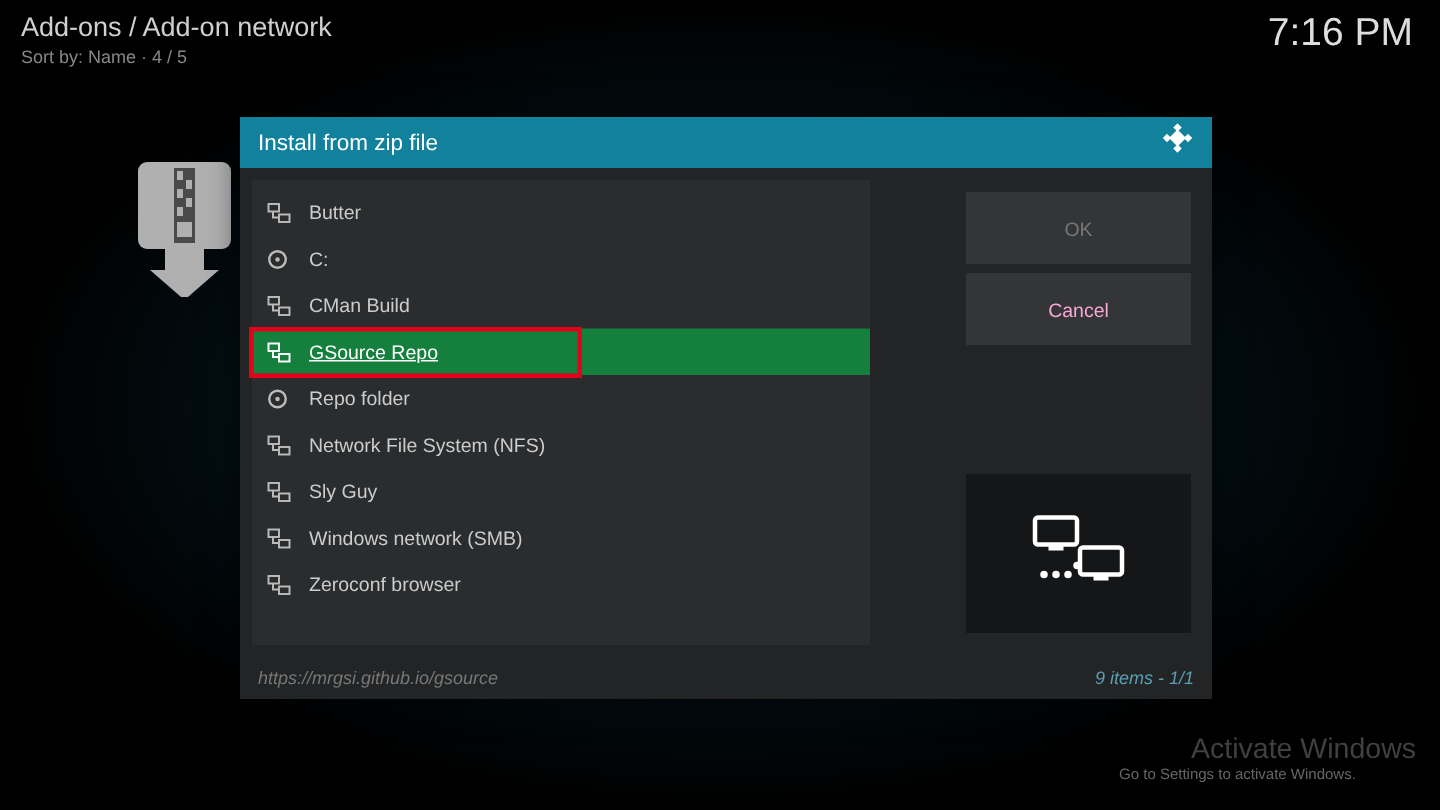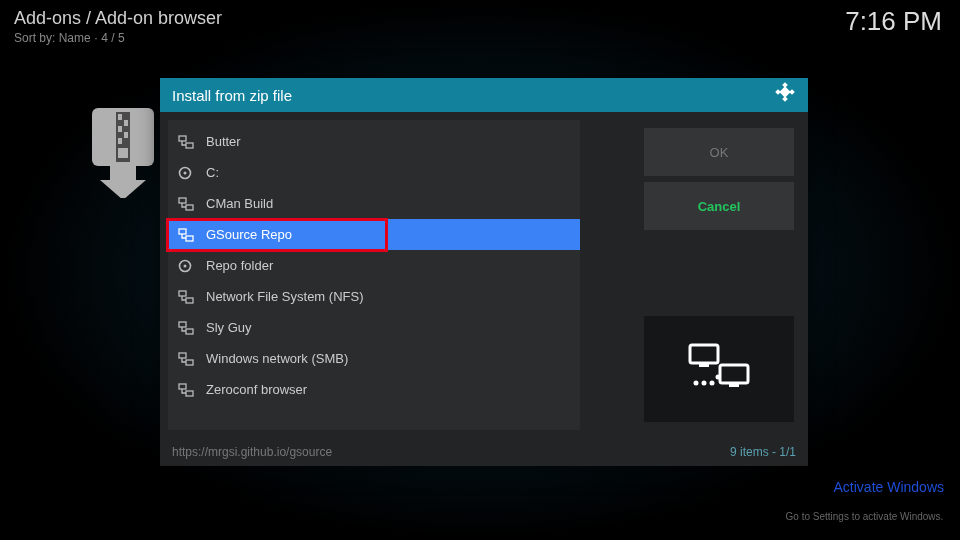--- a/index.html
+++ b/index.html
@@ -50,23 +50,24 @@
   }
   .file-item {
     height: 31px;
     display: flex; align-items: center;
     padding: 0 10px;
     font-size: 13px;
     color: #ccc;
     position: relative;
   }
   .file-item.selected {
-    background: #3b82f6;
+    background: #15803d;
     color: #fff;
     width: 412px;
+    text-decoration: underline;
   }
   .file-item .ficon {
     width: 16px; height: 14px; margin-right: 12px;
     display:inline-block;
   }
   .highlight-box {
     position: absolute;
     border: 3px solid #e2001a;
     pointer-events: none;
   }
@@ -74,48 +75,49 @@
     position: absolute; right: 14px; top: 50px;
     width: 150px;
   }
   .btn {
     height: 48px; background: #333537;
     color: #aaa; font-size: 13px;
     display: flex; align-items: center; justify-content: center;
     margin-bottom: 6px;
   }
   .btn.ok { color: #777; }
-  .btn.cancel { color: #22c55e; font-weight: 700; }
+  .btn.cancel { color: #f9a8d4; font-weight: 400; }
   .preview {
     position: absolute; right: 14px; top: 238px;
     width: 150px; height: 106px;
     background: #151618;
     display:flex; align-items:center; justify-content:center;
   }
   .dialog-footer {
     position: absolute; left: 0; right: 0; bottom: 0;
     height: 28px;
     display: flex; align-items: center; justify-content: space-between;
     padding: 0 12px;
     font-size: 12px;
+    font-style: italic;
   }
   .dialog-footer .path { color: #777; }
   .dialog-footer .count { color: #5aa0b0; }
   .watermark {
     position: absolute; right: 16px; bottom: 18px;
     text-align: left;
   }
-  .watermark .t1 { font-size: 14px; color: #1d4ed8; margin-left: 48px; }
-  .watermark .t2 { font-size: 10px; color: #666; margin-top: 16px; }
+  .watermark .t1 { font-size: 19px; color: #404040; margin-left: 48px; }
+  .watermark .t2 { font-size: 10px; color: #666; }
 </style>
 </head>
 <body>
 
 <div class="header">
-  <div class="title">Add-ons / Add-on browser</div>
+  <div class="title">Add-ons / Add-on network</div>
   <div class="sub">Sort by: Name  ·  4 / 5</div>
 </div>
 
 <div class="clock">7:16 PM</div>
 
 <div class="zip-icon">
   <svg viewBox="0 0 62 90">
     <rect x="0" y="0" width="62" height="58" rx="6" fill="#b0b0b0"></rect>
     <rect x="24" y="4" width="14" height="50" fill="#4a4a4a"></rect>
     <rect x="26" y="6" width="4" height="6" fill="#b0b0b0"></rect>

